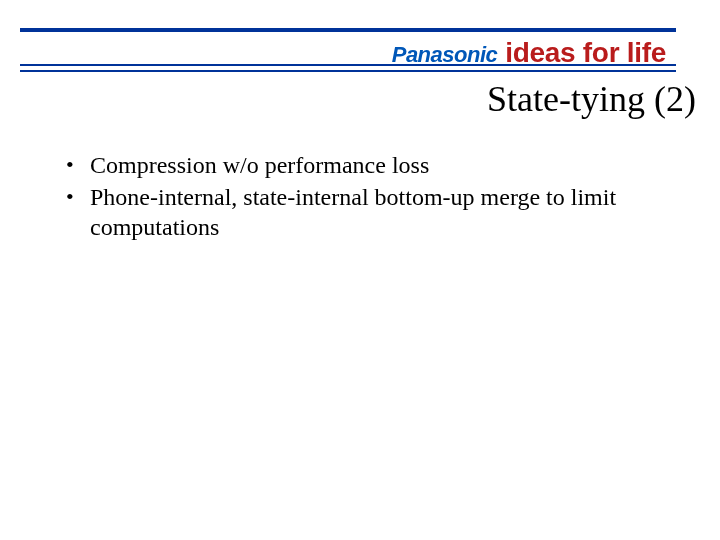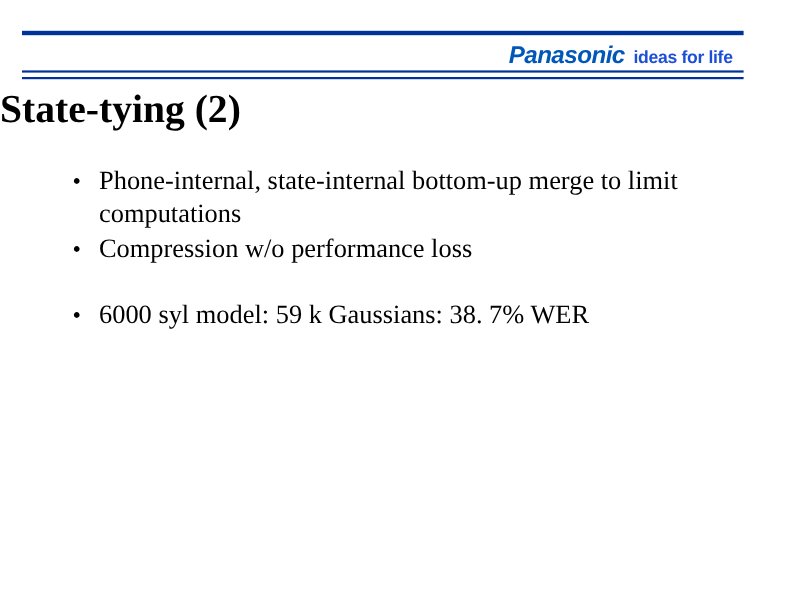--- a/index.html
+++ b/index.html
@@ -44,32 +44,32 @@
     font-family: Arial, Helvetica, sans-serif;
     font-weight: 700;
     font-style: italic;
     font-size: 22px;
     color: #0057b8;
     letter-spacing: -0.5px;
   }
   .logo-tag {
     font-family: Arial, Helvetica, sans-serif;
     font-weight: 700;
-    font-size: 16px;
-    color: #1d4ed8;
+    font-size: 28px;
+    color: #b91c1c;
     letter-spacing: -0.3px;
   }
   .title {
     position: absolute;
     left: 0;
     right: 0;
     top: 78px;
-    text-align: left;
+    text-align: right;
     font-size: 36px;
-    font-weight: 700;
+    font-weight: 400;
   }
   .content {
     position: absolute;
     left: 62px;
     right: 40px;
     top: 150px;
   }
   ul.bullets {
     margin: 0;
     padding: 0;
@@ -106,22 +106,21 @@
     <span class="logo-tag">ideas for life</span>
   </div>
 
   <div class="rule-thin" style="top:64px"></div>
   <div class="rule-thin" style="top:70px"></div>
 
   <div class="title">State-tying (2)</div>
 
   <div class="content">
     <ul class="bullets">
+      <li>Compression w/o performance loss</li>
       <li>Phone-internal, state-internal bottom-up merge to limit computations</li>
-      <li>Compression w/o performance loss</li>
     </ul>
     <div class="gap"></div>
     <ul class="bullets">
-      <li>6000 syl model: 59 k Gaussians:   38. 7% WER</li>
     </ul>
   </div>
 
 </div>
 
 </body></html>

